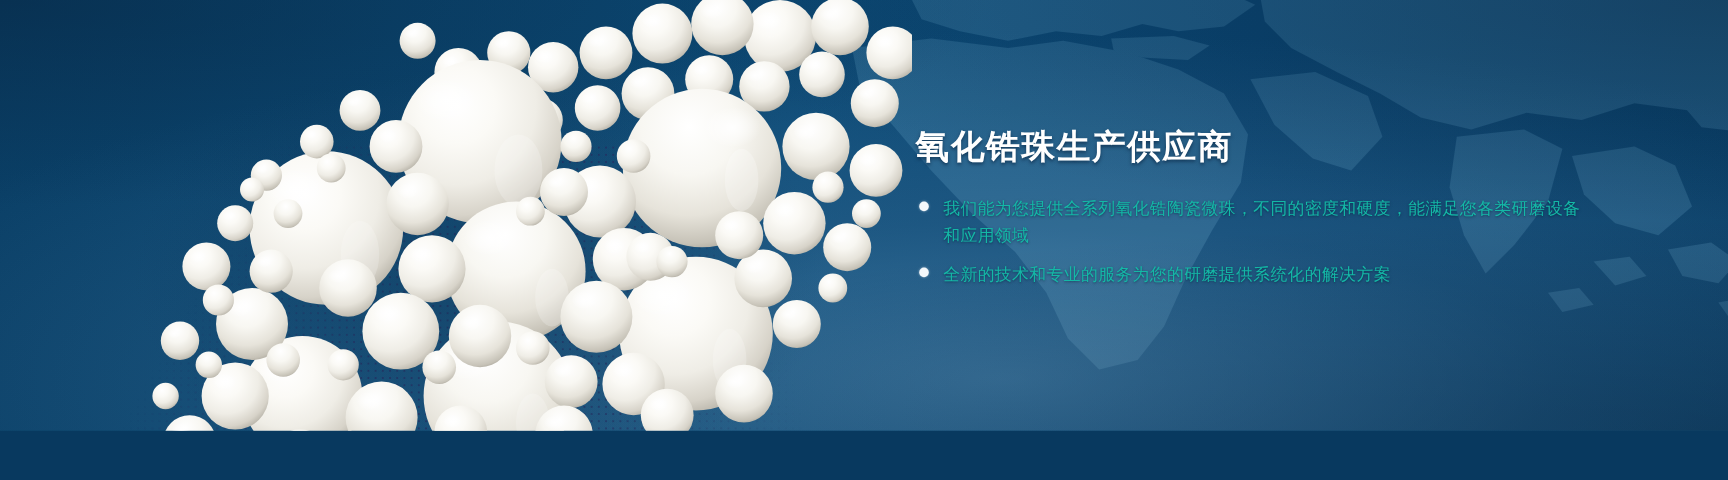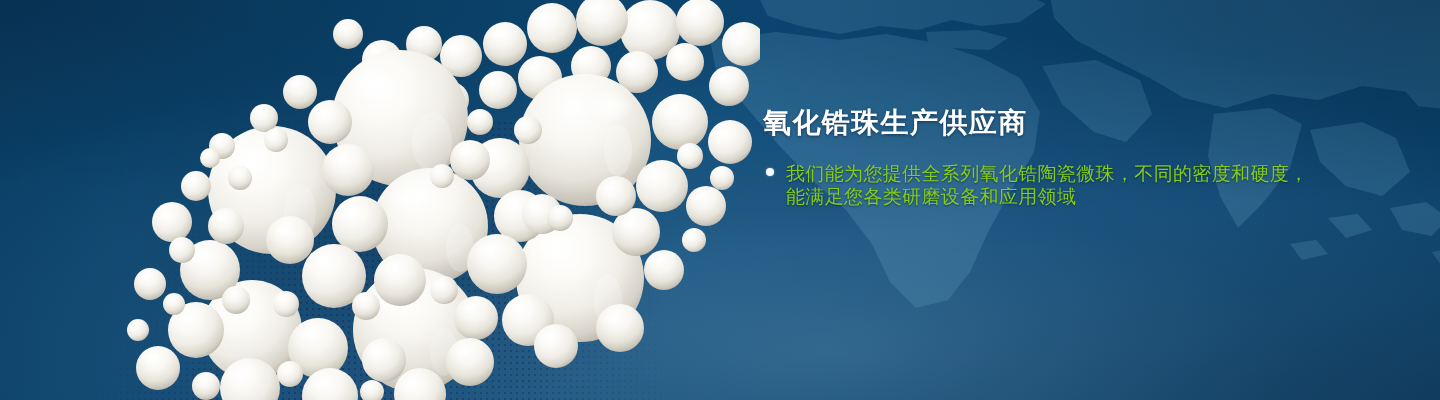--- a/index.html
+++ b/index.html
@@ -2,21 +2,21 @@
 <html><head>
 <meta charset="utf-8">
 <style>
   * { margin:0; padding:0; box-sizing:border-box; }
   html,body{
     width:1440px; height:400px;
     font-family:"Liberation Sans", sans-serif;
     overflow:hidden; background:#08395f;
   }
   #banner{
-    position:relative; width:1440px; height:400px; overflow:hidden;
+    position:relative; width:1440px; height:359px; overflow:hidden;
     background:#084268;
   }
   
   .bg-base{
     position:absolute; inset:0;
     background:
       radial-gradient(115% 130% at 58% 88%, rgba(96,150,188,.55) 0%, rgba(70,122,162,.30) 28%, rgba(20,70,110,0) 62%),
       linear-gradient(100deg, #0a3f66 0%, #0b4670 22%, #0c4a76 45%, #0a4470 70%, #073c64 100%);
   }
   .bg-vign{
@@ -65,21 +65,21 @@
   #bullets{ margin-top:22px; }
   .bullet{
     display:flex; align-items:flex-start; margin-bottom:9px;
   }
   .dot{
     flex:0 0 auto; width:8px; height:8px; border-radius:50%;
     background:#f4f8fb; margin:6px 12px 0 3px;
     box-shadow:0 0 2px rgba(255,255,255,.5);
   }
   .btxt{
-    color:#84cc16; font-size:19px; line-height:23px; letter-spacing:.35px;
+    color:#14b8a6; font-size:14px; line-height:23px; letter-spacing:.35px;
     text-shadow:0 1px 2px rgba(0,18,40,.5);
   }
 </style>
 </head>
 <body>
 
 <div id="banner">
 
   <div class="bg-base"></div>
 
@@ -322,16 +322,20 @@
   </div>
 
   <div id="copy">
     <div id="title">氧化锆珠生产供应商</div>
 
     <div id="bullets">
       <div class="bullet">
         <span class="dot"></span>
         <span class="btxt">我们能为您提供全系列氧化锆陶瓷微珠，不同的密度和硬度，能满足您各类研磨设备和应用领域</span>
       </div>
+      <div class="bullet">
+        <span class="dot"></span>
+        <span class="btxt">全新的技术和专业的服务为您的研磨提供系统化的解决方案</span>
+      </div>
     </div>
   </div>
 
 </div>
 
 </body></html>

